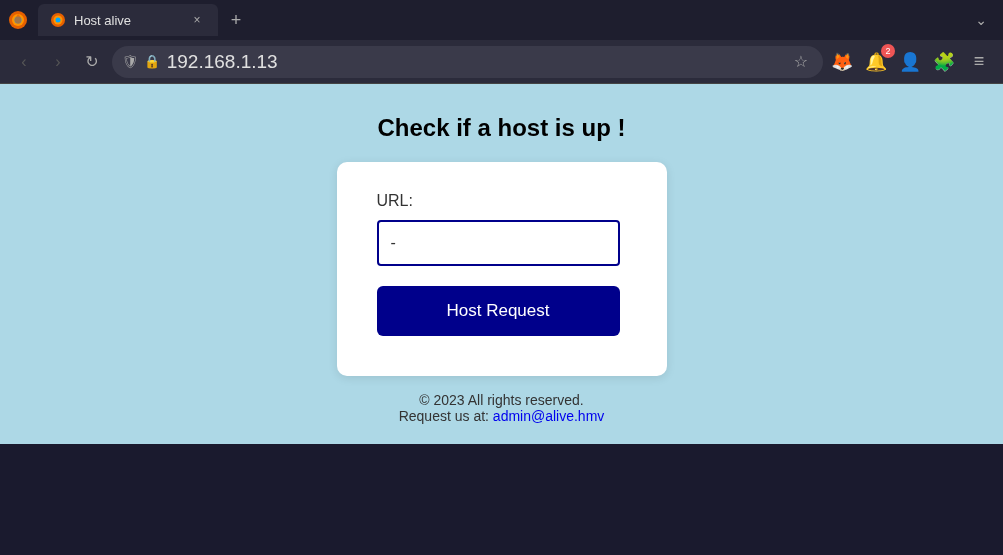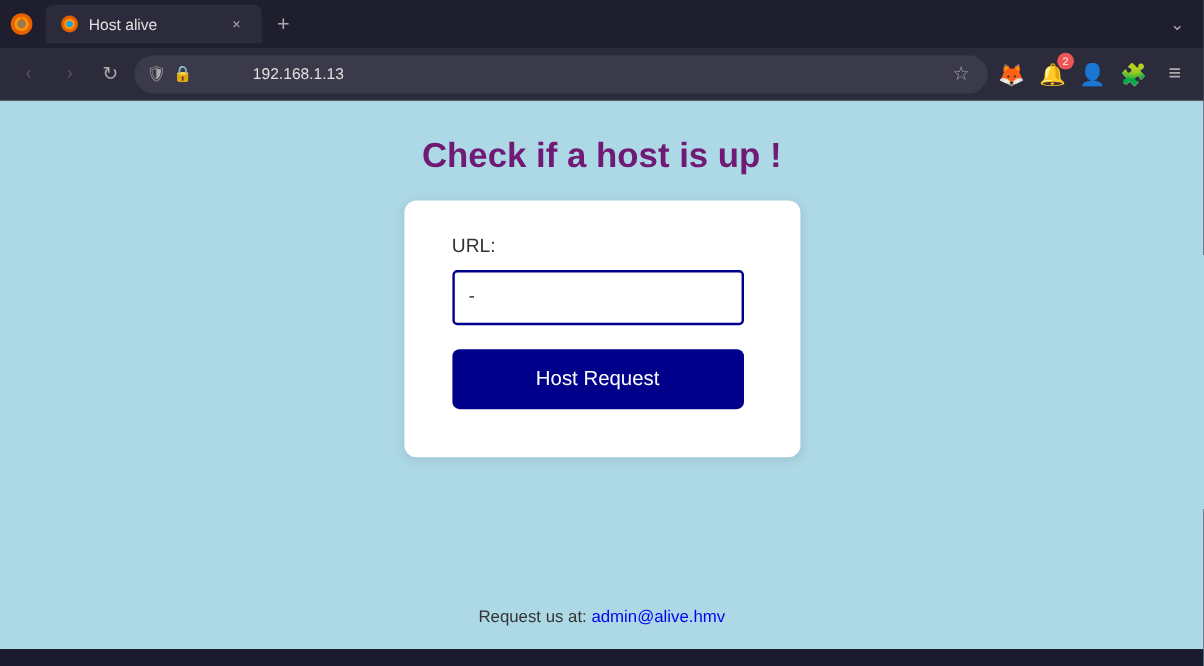--- a/index.html
+++ b/index.html
@@ -1,21 +1,21 @@
 <!DOCTYPE html>
 <html><head>
   <meta charset="utf-8">
   <style>
     * { margin: 0; padding: 0; box-sizing: border-box; }
     body { font-family: Arial, sans-serif; background: #1a1a2e; overflow: hidden; }
 
     
     .browser-chrome {
       width: 1003px;
-      height: 541px;
+      height: 444px;
       display: flex;
       flex-direction: column;
       background: #2b2b3b;
     }
 
     
     .tab-bar {
       height: 40px;
       background: #1e1e2e;
       display: flex;
@@ -136,22 +136,21 @@
       font-size: 13px;
       flex-shrink: 0;
     }
 
     .address-bar {
       flex: 1;
       background: transparent;
       border: none;
       outline: none;
       color: #e0e0e0;
-      font-size: 13px;
-      margin-left: 44px;
+      font-size: 19px;
     }
 
     .star-btn {
       width: 24px;
       height: 24px;
       display: flex;
       align-items: center;
       justify-content: center;
       color: #aaa;
       font-size: 16px;
@@ -217,23 +216,23 @@
       flex: 1;
       background: #add8e6;
       display: flex;
       flex-direction: column;
       align-items: center;
       overflow-y: auto;
       position: relative;
     }
 
     .page-title {
-      font-size: 29px;
+      font-size: 24px;
       font-weight: bold;
-      color: #701a75;
+      color: #000000;
       margin-top: 30px;
       margin-bottom: 20px;
     }
 
     .form-card {
       background: white;
       border-radius: 10px;
       padding: 30px 47px 40px 40px;
       width: 330px;
       box-shadow: 0 2px 10px rgba(0,0,0,0.1);
@@ -374,19 +373,20 @@
     <h1 class="page-title">Check if a host is up !</h1>
 
     <div class="form-card">
       <label class="url-label">URL:</label>
       <input class="url-input" type="text" value="-" placeholder="-" style="">
       <button class="send-btn">Host Request</button>
     </div>
 
 
     <div class="footer">
+      <div>© 2023 All rights reserved.</div>
       <div>
         <span>Request us at: </span><a class="footer-link" href="mailto:admin@alive.hmv">admin@alive.hmv</a>
       </div>
     </div>
 
   </div>
 </div>
 
 </body></html>

